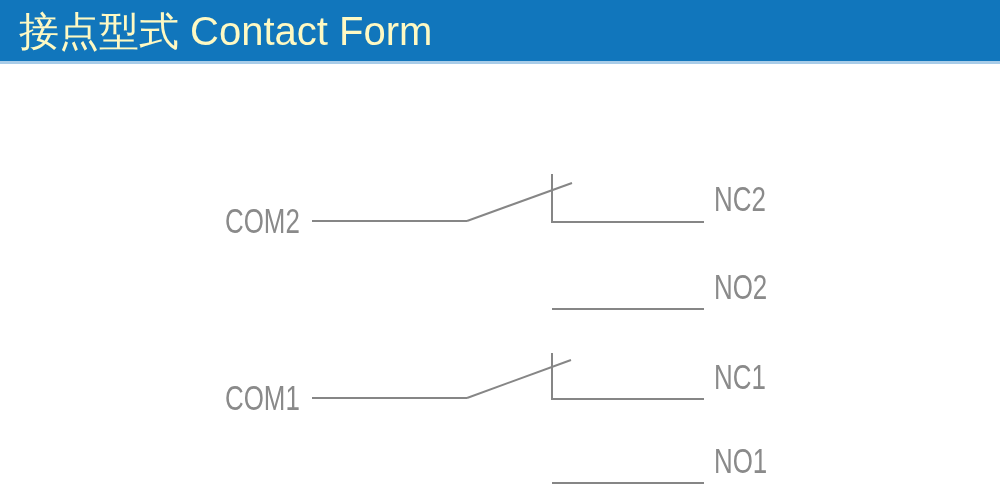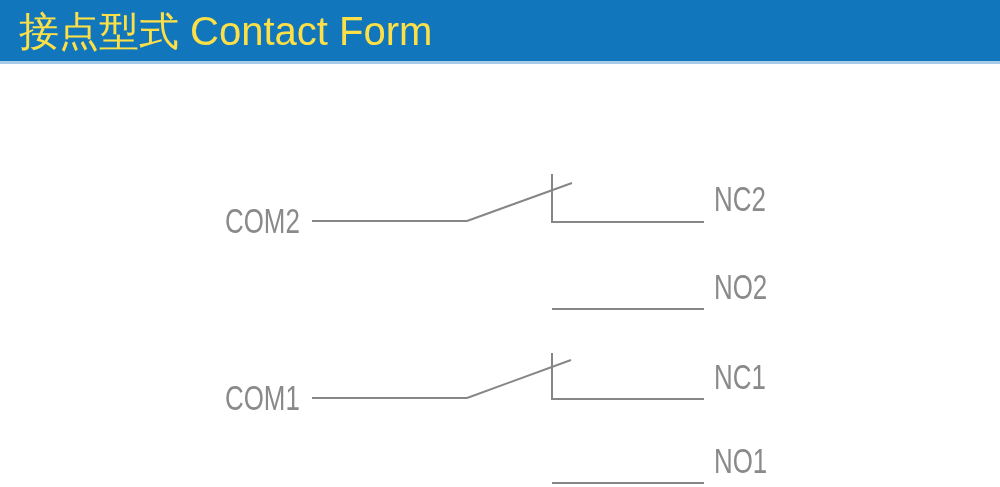--- a/index.html
+++ b/index.html
@@ -24,21 +24,21 @@
     display: flex;
     align-items: center;
   }
 
   .title {
     margin: 0;
     padding-left: 19px;
     font-size: 40px;
     font-weight: 400;
     line-height: 1;
-    color: #fde047;
+    color: #fef9c3;
     white-space: nowrap;
   }
 
   .diagram {
     position: absolute;
     top: 0; left: 4px;
     width: 1000px;
     height: 379px;
   }
 

